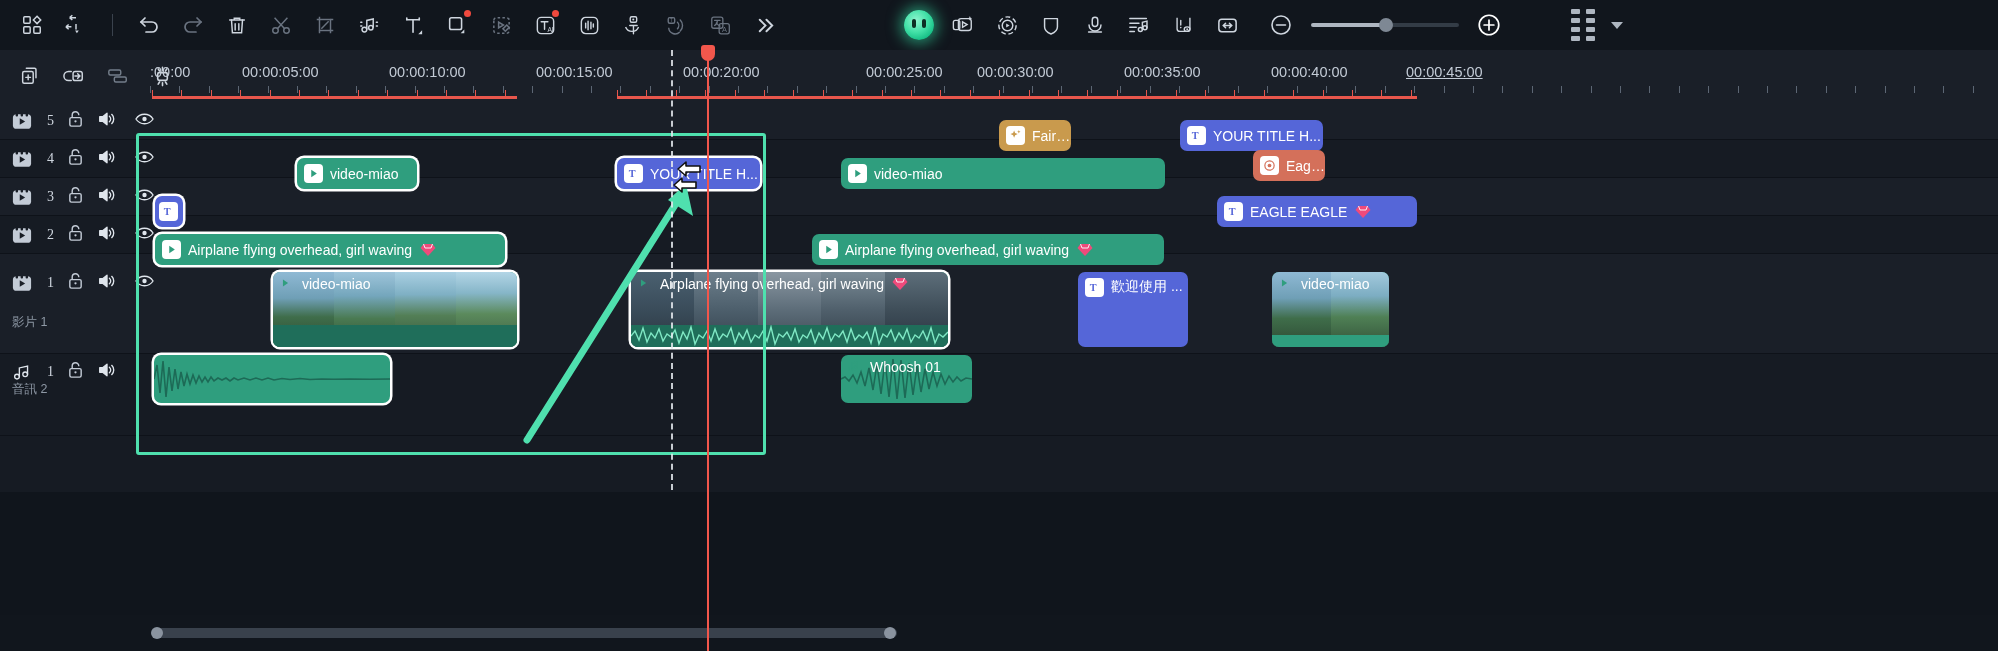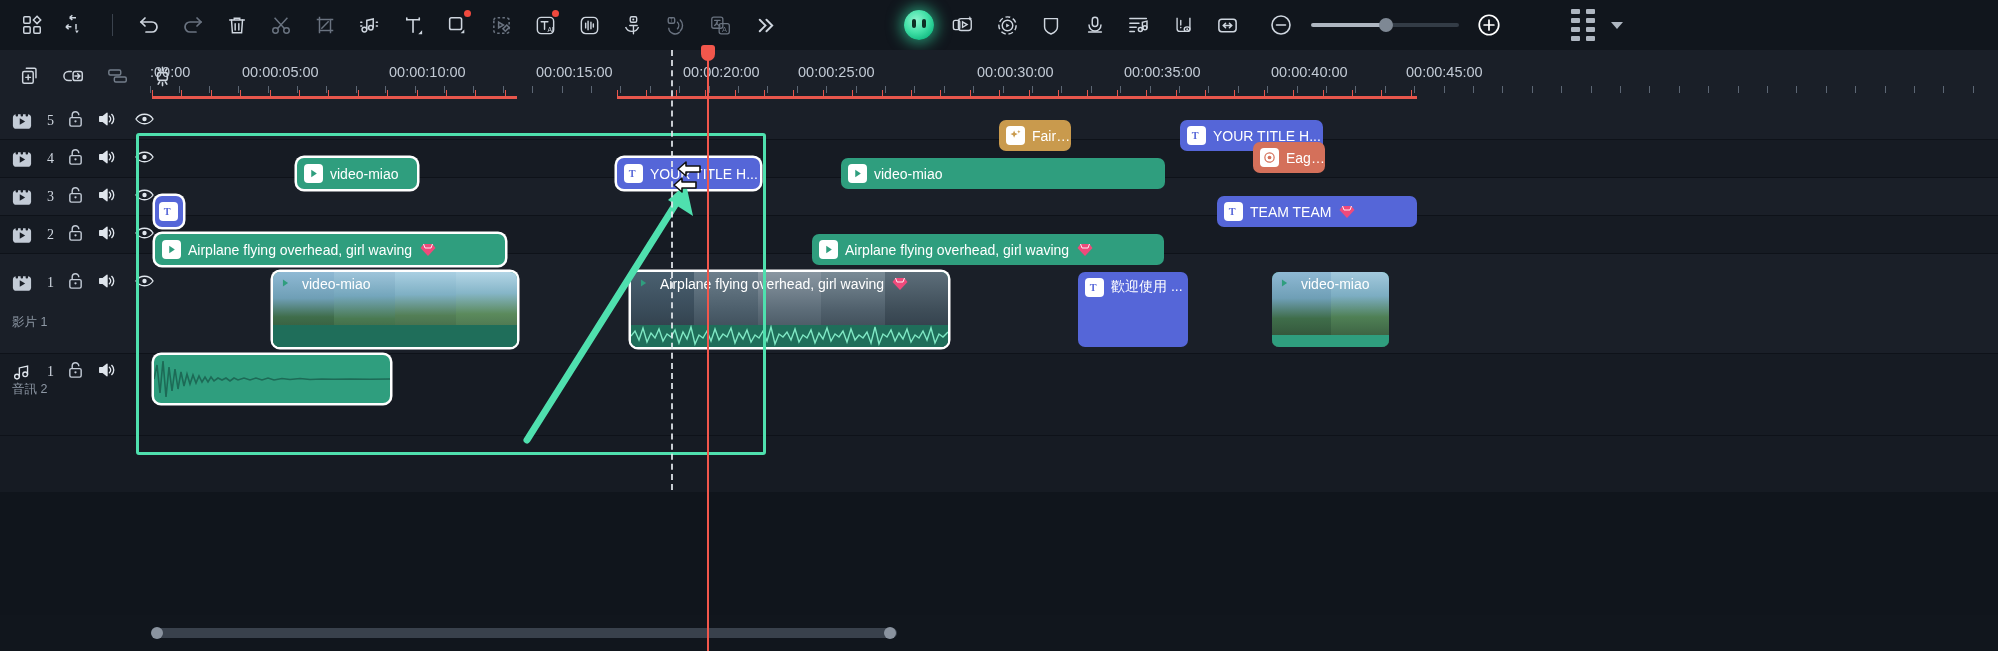--- a/index.html
+++ b/index.html
@@ -514,25 +514,25 @@
     </div>
   </div>
 
   <div class="ruler">
 
   <span class="ruler-lbl" style="left: 0px; text-align: right;">:00:00</span>
       <span class="ruler-lbl" style="left: 92px;">00:00:05:00</span>
       <span class="ruler-lbl" style="left: 239px;">00:00:10:00</span>
       <span class="ruler-lbl" style="left: 386px;">00:00:15:00</span>
       <span class="ruler-lbl" style="left: 533px;">00:00:20:00</span>
-      <span class="ruler-lbl" style="left: 648px;">00:00:25:00</span>
+      <span class="ruler-lbl" style="left: 716px;">00:00:25:00</span>
       <span class="ruler-lbl" style="left: 827px;">00:00:30:00</span>
       <span class="ruler-lbl" style="left: 974px;">00:00:35:00</span>
       <span class="ruler-lbl" style="left: 1121px;">00:00:40:00</span>
-      <span class="ruler-lbl" style="left: 1256px;">00:00:45:00</span>
+      <span class="ruler-lbl" style="left: 1256px; text-decoration: underline;">00:00:45:00</span>
       <span class="ruler-tick" style="left: 0px;"></span>
       <span class="ruler-tick" style="left: 29px;"></span>
       <span class="ruler-tick" style="left: 59px;"></span>
       <span class="ruler-tick" style="left: 88px;"></span>
       <span class="ruler-tick" style="left: 118px;"></span>
       <span class="ruler-tick" style="left: 147px;"></span>
       <span class="ruler-tick" style="left: 176px;"></span>
       <span class="ruler-tick" style="left: 206px;"></span>
       <span class="ruler-tick" style="left: 235px;"></span>
       <span class="ruler-tick" style="left: 265px;"></span>
@@ -872,21 +872,21 @@
 
   <div class="clip green" style="left:841px;top:56px;width:324px;height:31px">
     <span class="cl-ico">
       <svg width="13" height="13" viewBox="0 0 14 14">
           <path d="M4.6 3l6 4-6 4z" fill="#2f9e7e"></path>
         </svg>
     </span>
     <span class="cl-txt">video-miao</span>
   </div>
 
-  <div class="clip salmon" style="left:1253px;top:40px;width:72px;height:31px">
+  <div class="clip salmon" style="left:1253px;top:48px;width:72px;height:31px">
     <span class="cl-ico">
       <svg width="13" height="13" viewBox="0 0 14 14" fill="none" stroke="#d4705a" stroke-width="1.3">
         <circle cx="7" cy="7" r="5"></circle>
           <circle cx="7" cy="7" r="2" fill="#d4705a" stroke="none"></circle>
       </svg>
     </span>
     <span class="cl-txt">Eagl...</span>
   </div>
 
   <div class="clip title-blue sel" style="left:155px;top:94px;width:28px;height:31px">
@@ -896,21 +896,21 @@
         </svg>
     </span>
   </div>
 
   <div class="clip title-blue" style="left:1217px;top:94px;width:200px;height:31px">
     <span class="cl-ico">
       <svg width="13" height="13" viewBox="0 0 14 14">
           <text x="2" y="11" font-size="11" font-weight="bold" fill="#5566d8" font-family="Liberation Serif, serif">T</text>
         </svg>
     </span>
-    <span class="cl-txt">TEAM TEAM</span>
+    <span class="cl-txt">EAGLE EAGLE</span>
     <span class="badge-gem">
       <svg width="16" height="14" viewBox="0 0 16 14">
           <path d="M3.5 1h9l3 4-7.5 8L.5 5z" fill="#ef4a7b"></path>
           <path d="M3.5 1l1.5 4h6l1.5-4" fill="none" stroke="#fff" stroke-width=".9"></path>
         </svg>
     </span>
   </div>
 
   <div class="clip green sel" style="left:155px;top:132px;width:350px;height:31px">
     <span class="cl-ico">
@@ -1011,20 +1011,35 @@
       <span>video-miao</span>
     </div>
   </div>
 
   <div class="aclip sel" style="left:154px;top:253px;width:236px;height:48px;box-shadow:0 0 0 2.5px #fff">
     <svg viewBox="0 0 236 48" preserveAspectRatio="none" style="position:absolute;left:0;top:0;width:100%;height:100%">
       <path d="M0 24 L3 10 L6 38 L9 6 L12 42 L15 12 L18 36 L21 14 L24 34 L27 17 L30 31 L33 19 L36 29 L39 20 L42 28 L45 21 L48 27 L51 22 L54 27 L57 22 L60 26 L64 23 L68 25 L72 23 L76 26 L80 23 L84 25 L90 23 L96 25 L102 23 L108 25 L114 23 L120 25 L128 23.5 L136 24.5 L146 23.5 L156 24.5 L168 24 L180 24.3 L196 24 L216 24.2 L236 24" fill="none" stroke="#1d6a56" stroke-width="1.6"></path>
     </svg>
   </div>
 
+  <div class="aclip" style="left:841px;top:253px;width:131px;height:48px">
+    <svg viewBox="0 0 131 48" preserveAspectRatio="none" style="position:absolute;left:0;top:0;width:100%;height:100%">
+      <path d="M0 24 L4 22 L8 26 L12 20 L16 28 L20 17 L24 31 L28 13 L32 35 L36 9 L40 39 L44 6 L48 42 L52 4 L56 44 L60 5 L64 43 L68 8 L72 40 L76 11 L80 37 L84 14 L88 34 L92 17 L96 31 L100 19 L104 29 L108 21 L112 27 L116 22 L120 26 L125 23 L131 24" fill="none" stroke="#1d6a56" stroke-width="1.6"></path>
+    </svg>
+    <div class="ahead">
+      <span class="cl-ico" style="width:17px;height:17px;margin-left:6px;margin-right:6px">
+        <svg width="12" height="12" viewBox="0 0 14 14" fill="none" stroke="#2f9e7e" stroke-width="1.4">
+          <circle cx="4" cy="10.5" r="2"></circle>
+            <path d="M6 10.5V3.5l5.5-1.2v7"></path>
+            <circle cx="9.5" cy="9.3" r="2"></circle>
+        </svg>
+      </span>
+      <span>Whoosh 01</span>
+    </div>
+  </div>
 
   <div class="marquee" style="left:136px;top:31px;width:630px;height:322px"></div>
 
   <svg class="arrow-anno" style="left:500px;top:70px;width:230px;height:290px" viewBox="0 0 230 290">
     <path d="M27 268 L182 22" stroke="#4fe0ae" stroke-width="7" fill="none" stroke-linecap="round"></path>
     <path d="M186 12 L193 44 L168 28 Z" fill="#4fe0ae"></path>
   </svg>
 </div>
 
 <div class="guide-dashed" style="left:671px;height:440px"></div>

